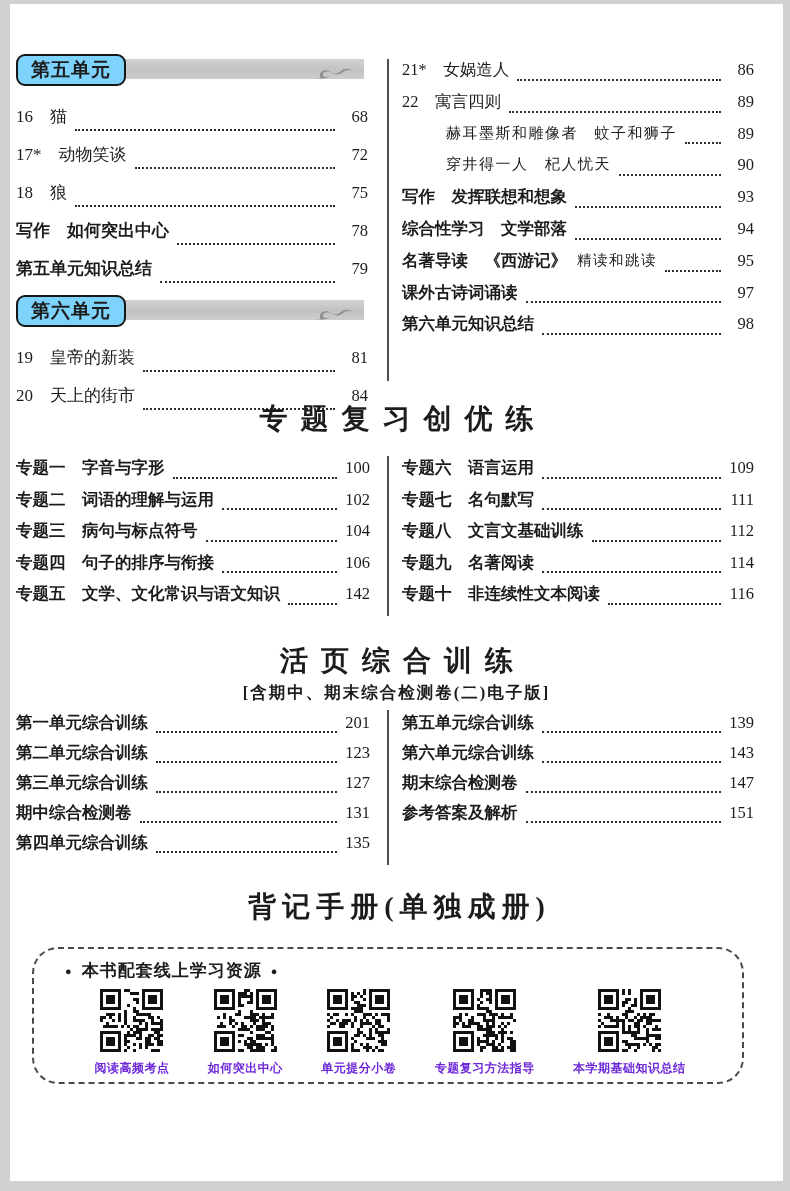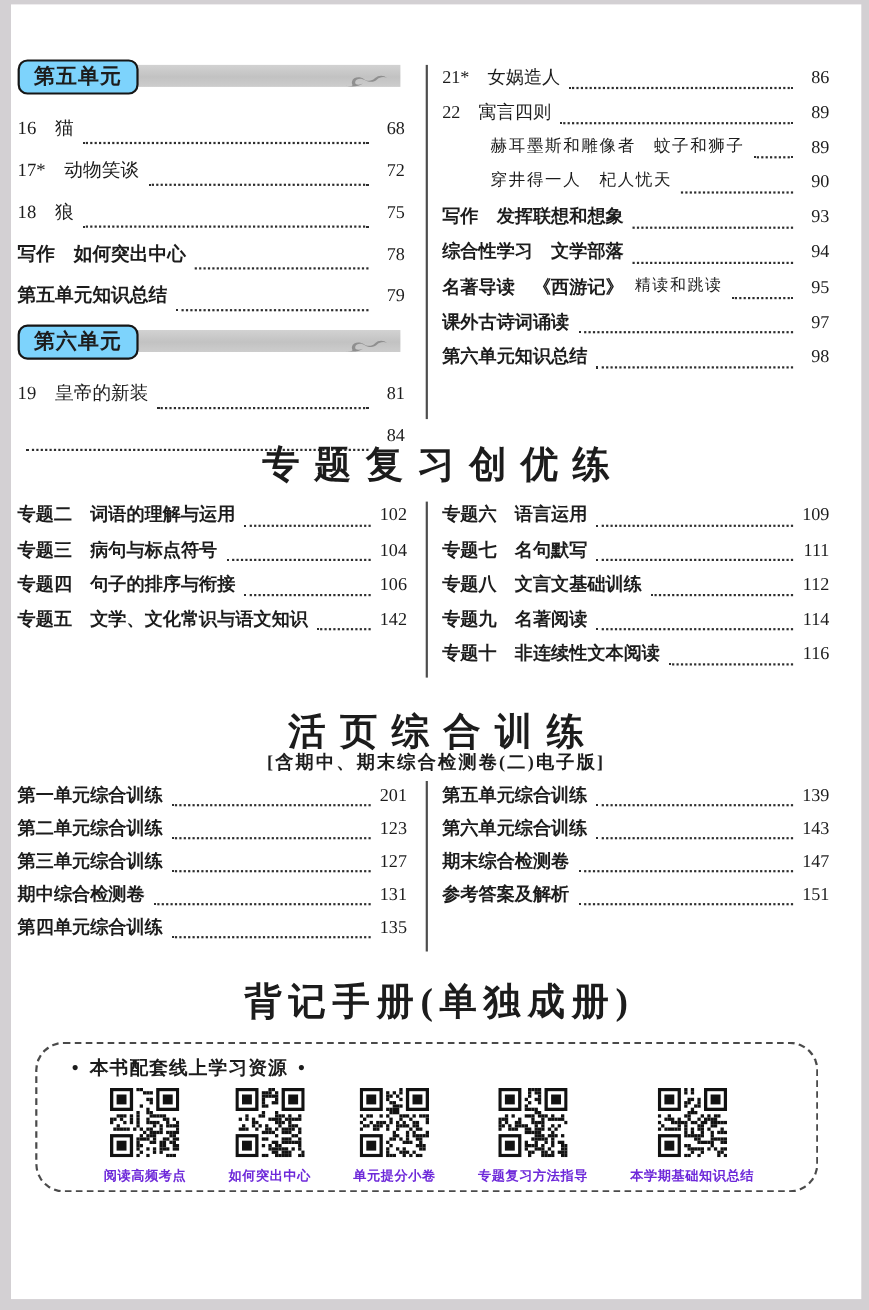--- a/index.html
+++ b/index.html
@@ -53,21 +53,21 @@
 
   
   .vdiv{position:absolute;width:1.5px;background:#4d4d4d;left:377px;}
   .vdiv.d1{top:55px;height:322px;}
   .vdiv.d2{top:452px;height:160px;}
   .vdiv.d3{top:706px;height:155px;}
 
   
   .big-title{
     position:absolute;left:0;right:0;text-align:center;
-    font-size:34px;font-weight:700;letter-spacing:13px;text-indent:13px;
+    font-size:28px;font-weight:700;letter-spacing:13px;text-indent:13px;
   }
   .sub-title{
     position:absolute;left:0;right:0;text-align:center;
     font-size:16.5px;font-weight:600;letter-spacing:2px;
   }
 
   
   .res-box{
     position:absolute;left:22px;top:943px;width:712px;height:137px;
     border:2px dashed #4a4a4a;border-radius:26px;
@@ -133,20 +133,21 @@
       </div>
       <div class="badge">第六单元</div>
     </div>
     <div>
       <div class="row">
           <span class="t">19　皇帝的新装</span>
           <span class="lead"></span>
           <span class="pg">81</span>
         </div>
       <div class="row">
+          <span class="t">20　天上的街市</span>
           <span class="lead"></span>
           <span class="pg">84</span>
         </div>
     </div>
   </div>
 
   <div class="col col-top-right r-tight">
     <div class="row">
         <span class="t">21*　女娲造人</span>
         <span class="lead"></span>
@@ -193,20 +194,25 @@
     <div class="row bold">
         <span class="t">第六单元知识总结</span>
         <span class="lead"></span>
         <span class="pg">98</span>
       </div>
   </div>
 
   <div class="big-title" style="top:396px;">专题复习创优练</div>
 
   <div class="col col-sp-left sp">
+    <div class="row">
+        <span class="t">专题一　字音与字形</span>
+        <span class="lead"></span>
+        <span class="pg">100</span>
+      </div>
     <div class="row">
         <span class="t">专题二　词语的理解与运用</span>
         <span class="lead"></span>
         <span class="pg">102</span>
       </div>
     <div class="row">
         <span class="t">专题三　病句与标点符号</span>
         <span class="lead"></span>
         <span class="pg">104</span>
       </div>

